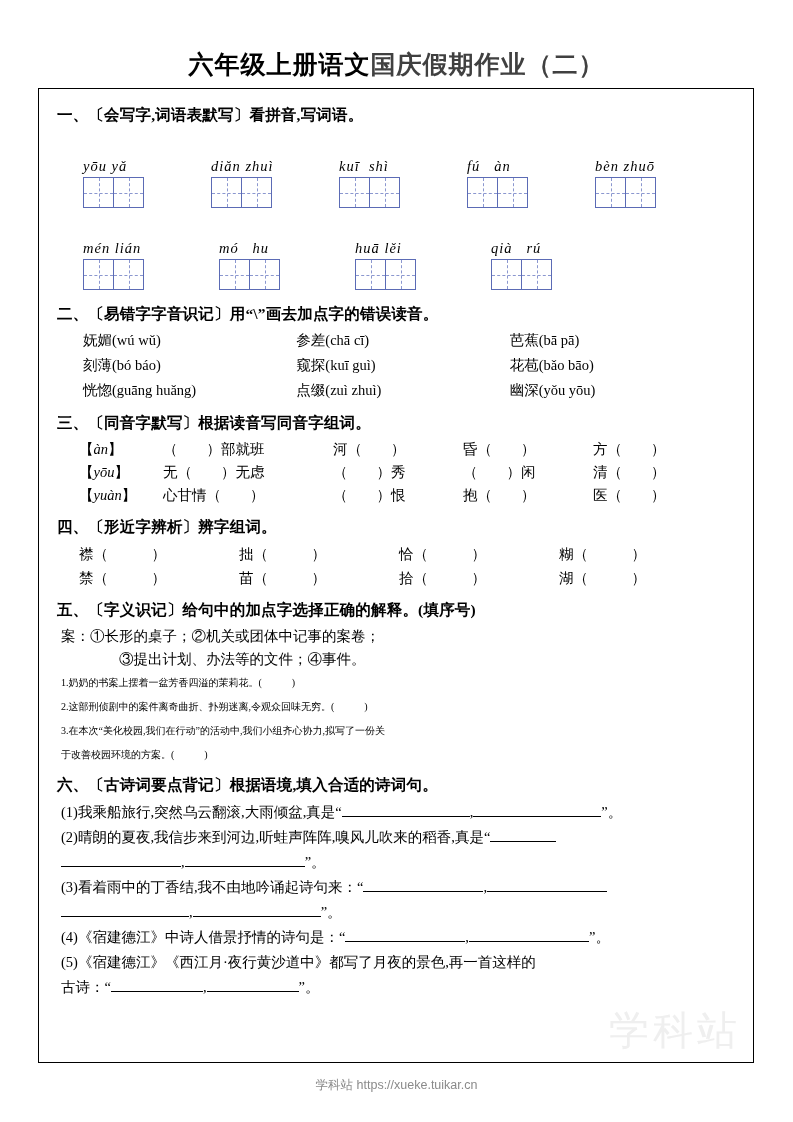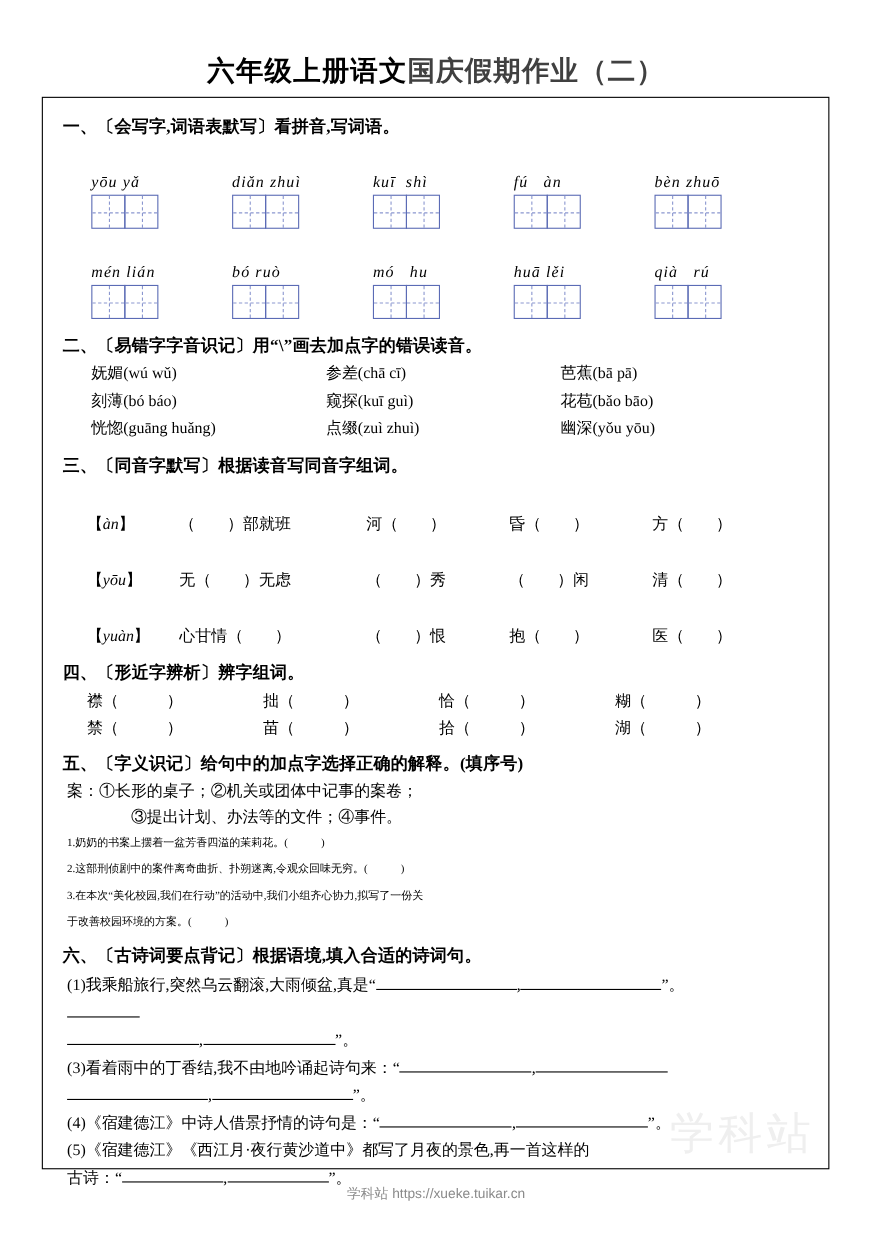--- a/index.html
+++ b/index.html
@@ -120,21 +120,20 @@
     width: 84px;
     font-weight: normal;
   }
   .homo-key i { font-style: italic; }
   .homo-items {
     display: flex;
     flex: 1;
   }
   .homo-items span {
     display: inline-block;
-    margin-top: 28px;
   }
 
   
   .xing-row {
     display: flex;
     margin-left: 22px;
     font-size: 14.5px;
     line-height: 24px;
   }
   .xing-row .it {
@@ -246,27 +245,20 @@
 
     <div class="pinyin-row" style="margin-top:4px;">
       <div class="pinyin-cell">
         <div class="pinyin-text">mén lián</div>
         <div class="grid2">
           <div class="gcell"></div>
           <div class="gcell"></div>
         </div>
       </div>
       <div class="pinyin-cell">
-        <div class="pinyin-text">bó ruò</div>
-        <div class="grid2">
-          <div class="gcell"></div>
-          <div class="gcell"></div>
-        </div>
-      </div>
-      <div class="pinyin-cell">
         <div class="pinyin-text">mó   hu</div>
         <div class="grid2">
           <div class="gcell"></div>
           <div class="gcell"></div>
         </div>
       </div>
       <div class="pinyin-cell">
         <div class="pinyin-text">huā lěi</div>
         <div class="grid2">
           <div class="gcell"></div>
@@ -351,21 +343,21 @@
     <div class="qline" style="margin-left:4px;">3.在本次“美化校园,我们在行动”的活动中,我们小组齐心协力,拟写了一份关</div>
     <div class="qline" style="margin-left:4px;">于改善校园环境的方案。(　　　)</div>
 
     <div class="sec-head" style="margin-top:8px;">六、〔古诗词要点背记〕根据语境,填入合适的诗词句。</div>
 
     <div class="q6" style="margin-left:4px;">
       <span>(1)我乘船旅行,突然乌云翻滚,大雨倾盆,真是“</span><span class="blank b-lg"></span>,<span class="blank b-lg"></span>”。
     </div>
 
     <div class="q6" style="margin-left:4px;">
-      <span class="blank b-xs"></span>
+      <span>(2)晴朗的夏夜,我信步来到河边,听蛙声阵阵,嗅风儿吹来的稻香,真是“</span><span class="blank b-xs"></span>
       <div style="margin-left:0;"><span class="blank b-md"></span>,<span class="blank b-md"></span>”。</div>
     </div>
 
     <div class="q6" style="margin-left:4px;">
       <span>(3)看着雨中的丁香结,我不由地吟诵起诗句来：“</span><span class="blank b-md"></span>,<span class="blank b-md"></span>
       <div><span class="blank b-lg"></span>,<span class="blank b-lg"></span>”。</div>
     </div>
 
     <div class="q6" style="margin-left:4px;">
       <span>(4)《宿建德江》中诗人借景抒情的诗句是：“</span><span class="blank b-md"></span>,<span class="blank b-md"></span>”。

